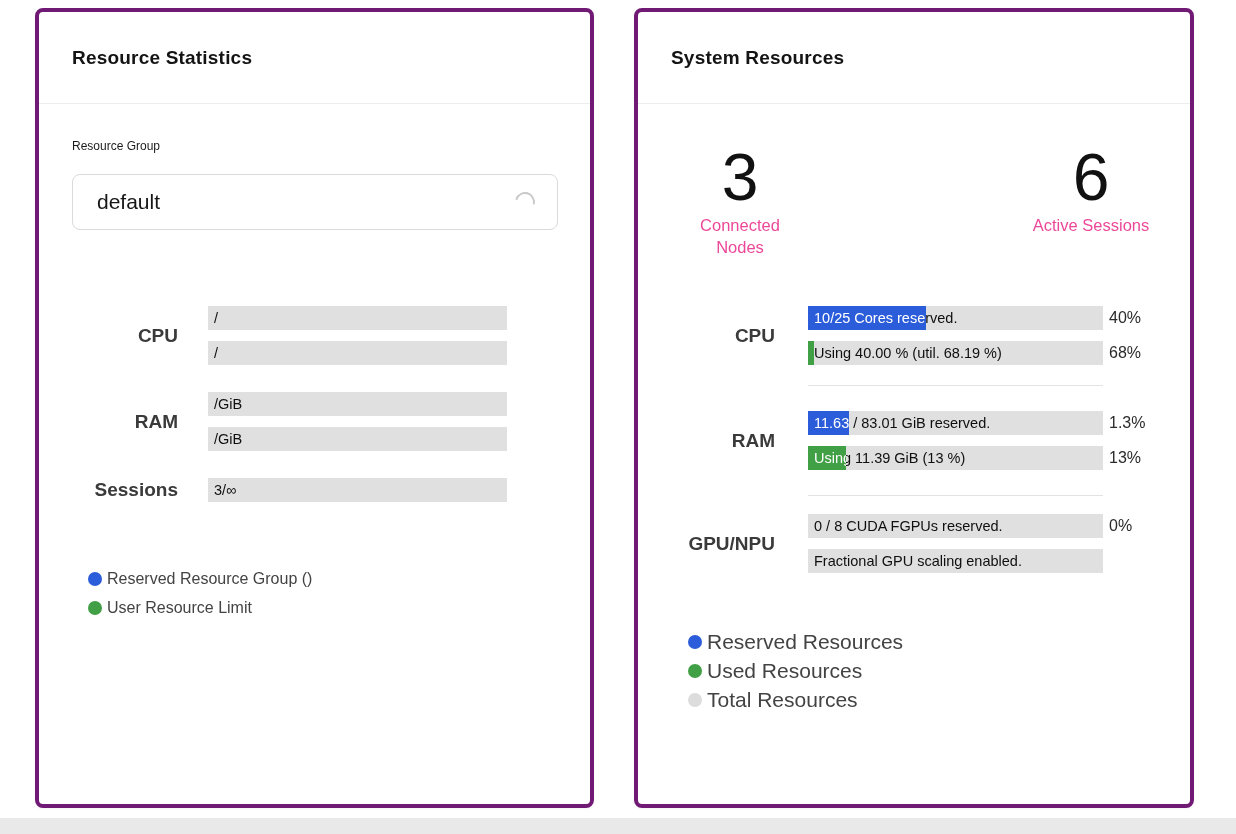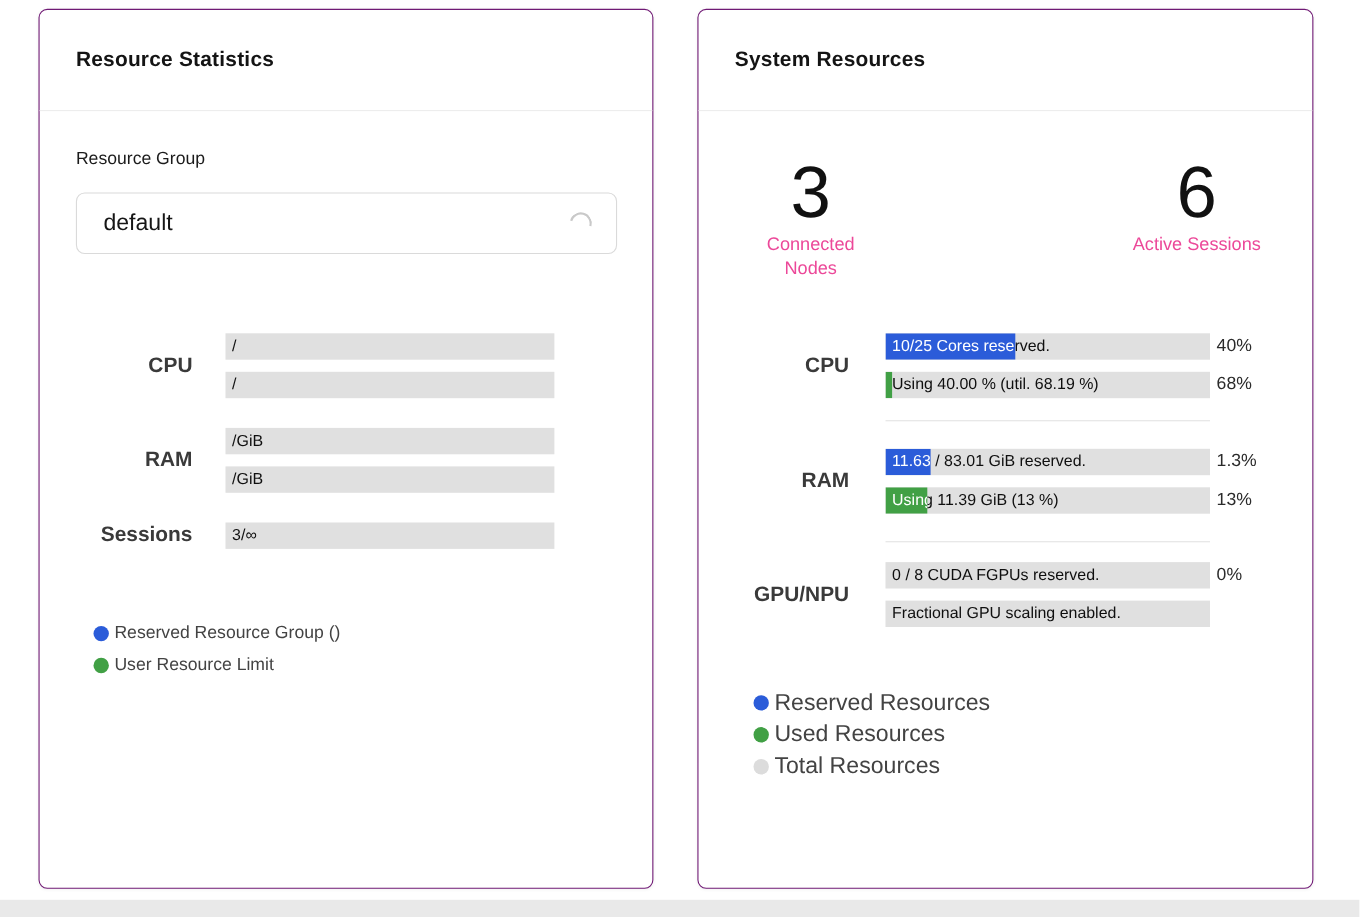--- a/index.html
+++ b/index.html
@@ -8,34 +8,34 @@
     width: 1236px; height: 834px; position: relative; overflow: hidden;
     background: #ffffff; color: #1c1c1c;
     font-family: "Liberation Sans", sans-serif;
   }
   .bottom-strip {
     position: absolute; left: 0; bottom: 0; width: 100%; height: 16px;
     background: #e9e9e9;
   }
   .card {
     position: absolute; top: 8px; height: 800px; background: #fff;
-    border: 1px solid #701a75; border-radius: 8px;
+    border: 4px solid #701a75; border-radius: 8px;
     box-shadow: 0 1px 3px rgba(0,0,0,0.05);
   }
   .card-left  { left: 35px;  width: 559px; }
   .card-right { left: 634px; width: 560px; }
 
   .card-header {
     height: 92px; display: flex; align-items: center;
     padding: 0 33px; border-bottom: 1px solid #ededed;
   }
   .card-title { font-size: 19px; font-weight: 700; color: #141414; letter-spacing: .2px; }
 
   
-  .rg-label { margin: 35px 33px 16px; font-size: 16px; color: #1b1b1b; }
+  .rg-label { margin: 35px 33px 16px; font-size: 12px; color: #1b1b1b; }
   .rg-select {
     margin: 21px 32px 0 33px; height: 56px;
     border: 1px solid #dadada; border-radius: 8px;
     display: flex; align-items: center; padding: 0 24px;
     font-size: 21px; color: #161616; position: relative; cursor: pointer;
     background: #fff;
   }
   .spinner {
     position: absolute; right: 22px; width: 20px; height: 20px;
     border: 2px solid transparent; border-top-color: #c9c9c9; border-right-color: #c9c9c9;

